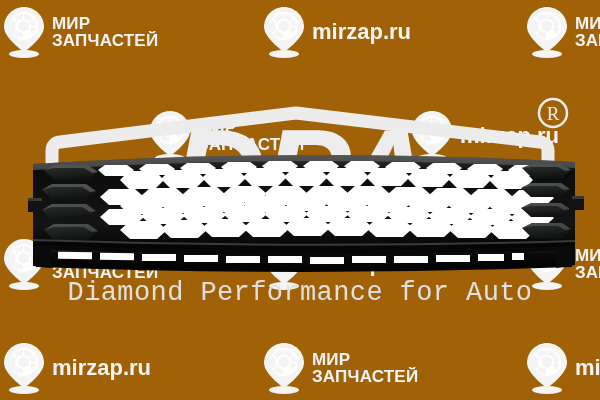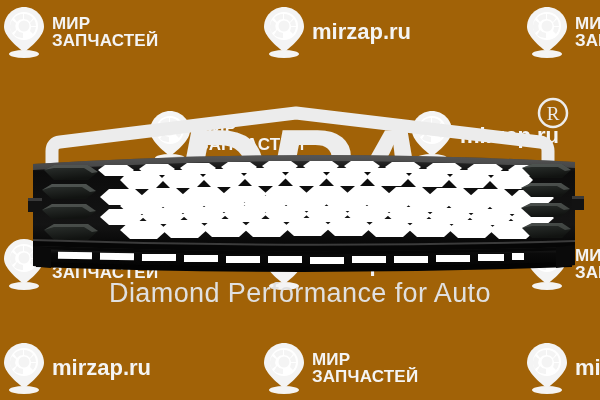--- a/index.html
+++ b/index.html
@@ -28,21 +28,21 @@
   .wm-text.ru div{display:block;}
 
   
   .brand{position:absolute;left:0;top:95px;width:600px;height:190px;}
   .brand svg{display:block;}
 
   
   .tagline{
     position:absolute;left:0;top:278px;width:600px;
     text-align:center;
-    font-family:Liberation Sans, sans-serif;
+    font-family:Liberation Mono, monospace;
     font-size:27px;
     color:#e0e0e0;
     letter-spacing:.4px;
     white-space:nowrap;
   }
 
   
   .product{position:absolute;left:0;top:0;width:600px;height:400px;}
   .product svg{display:block;}
 </style>

